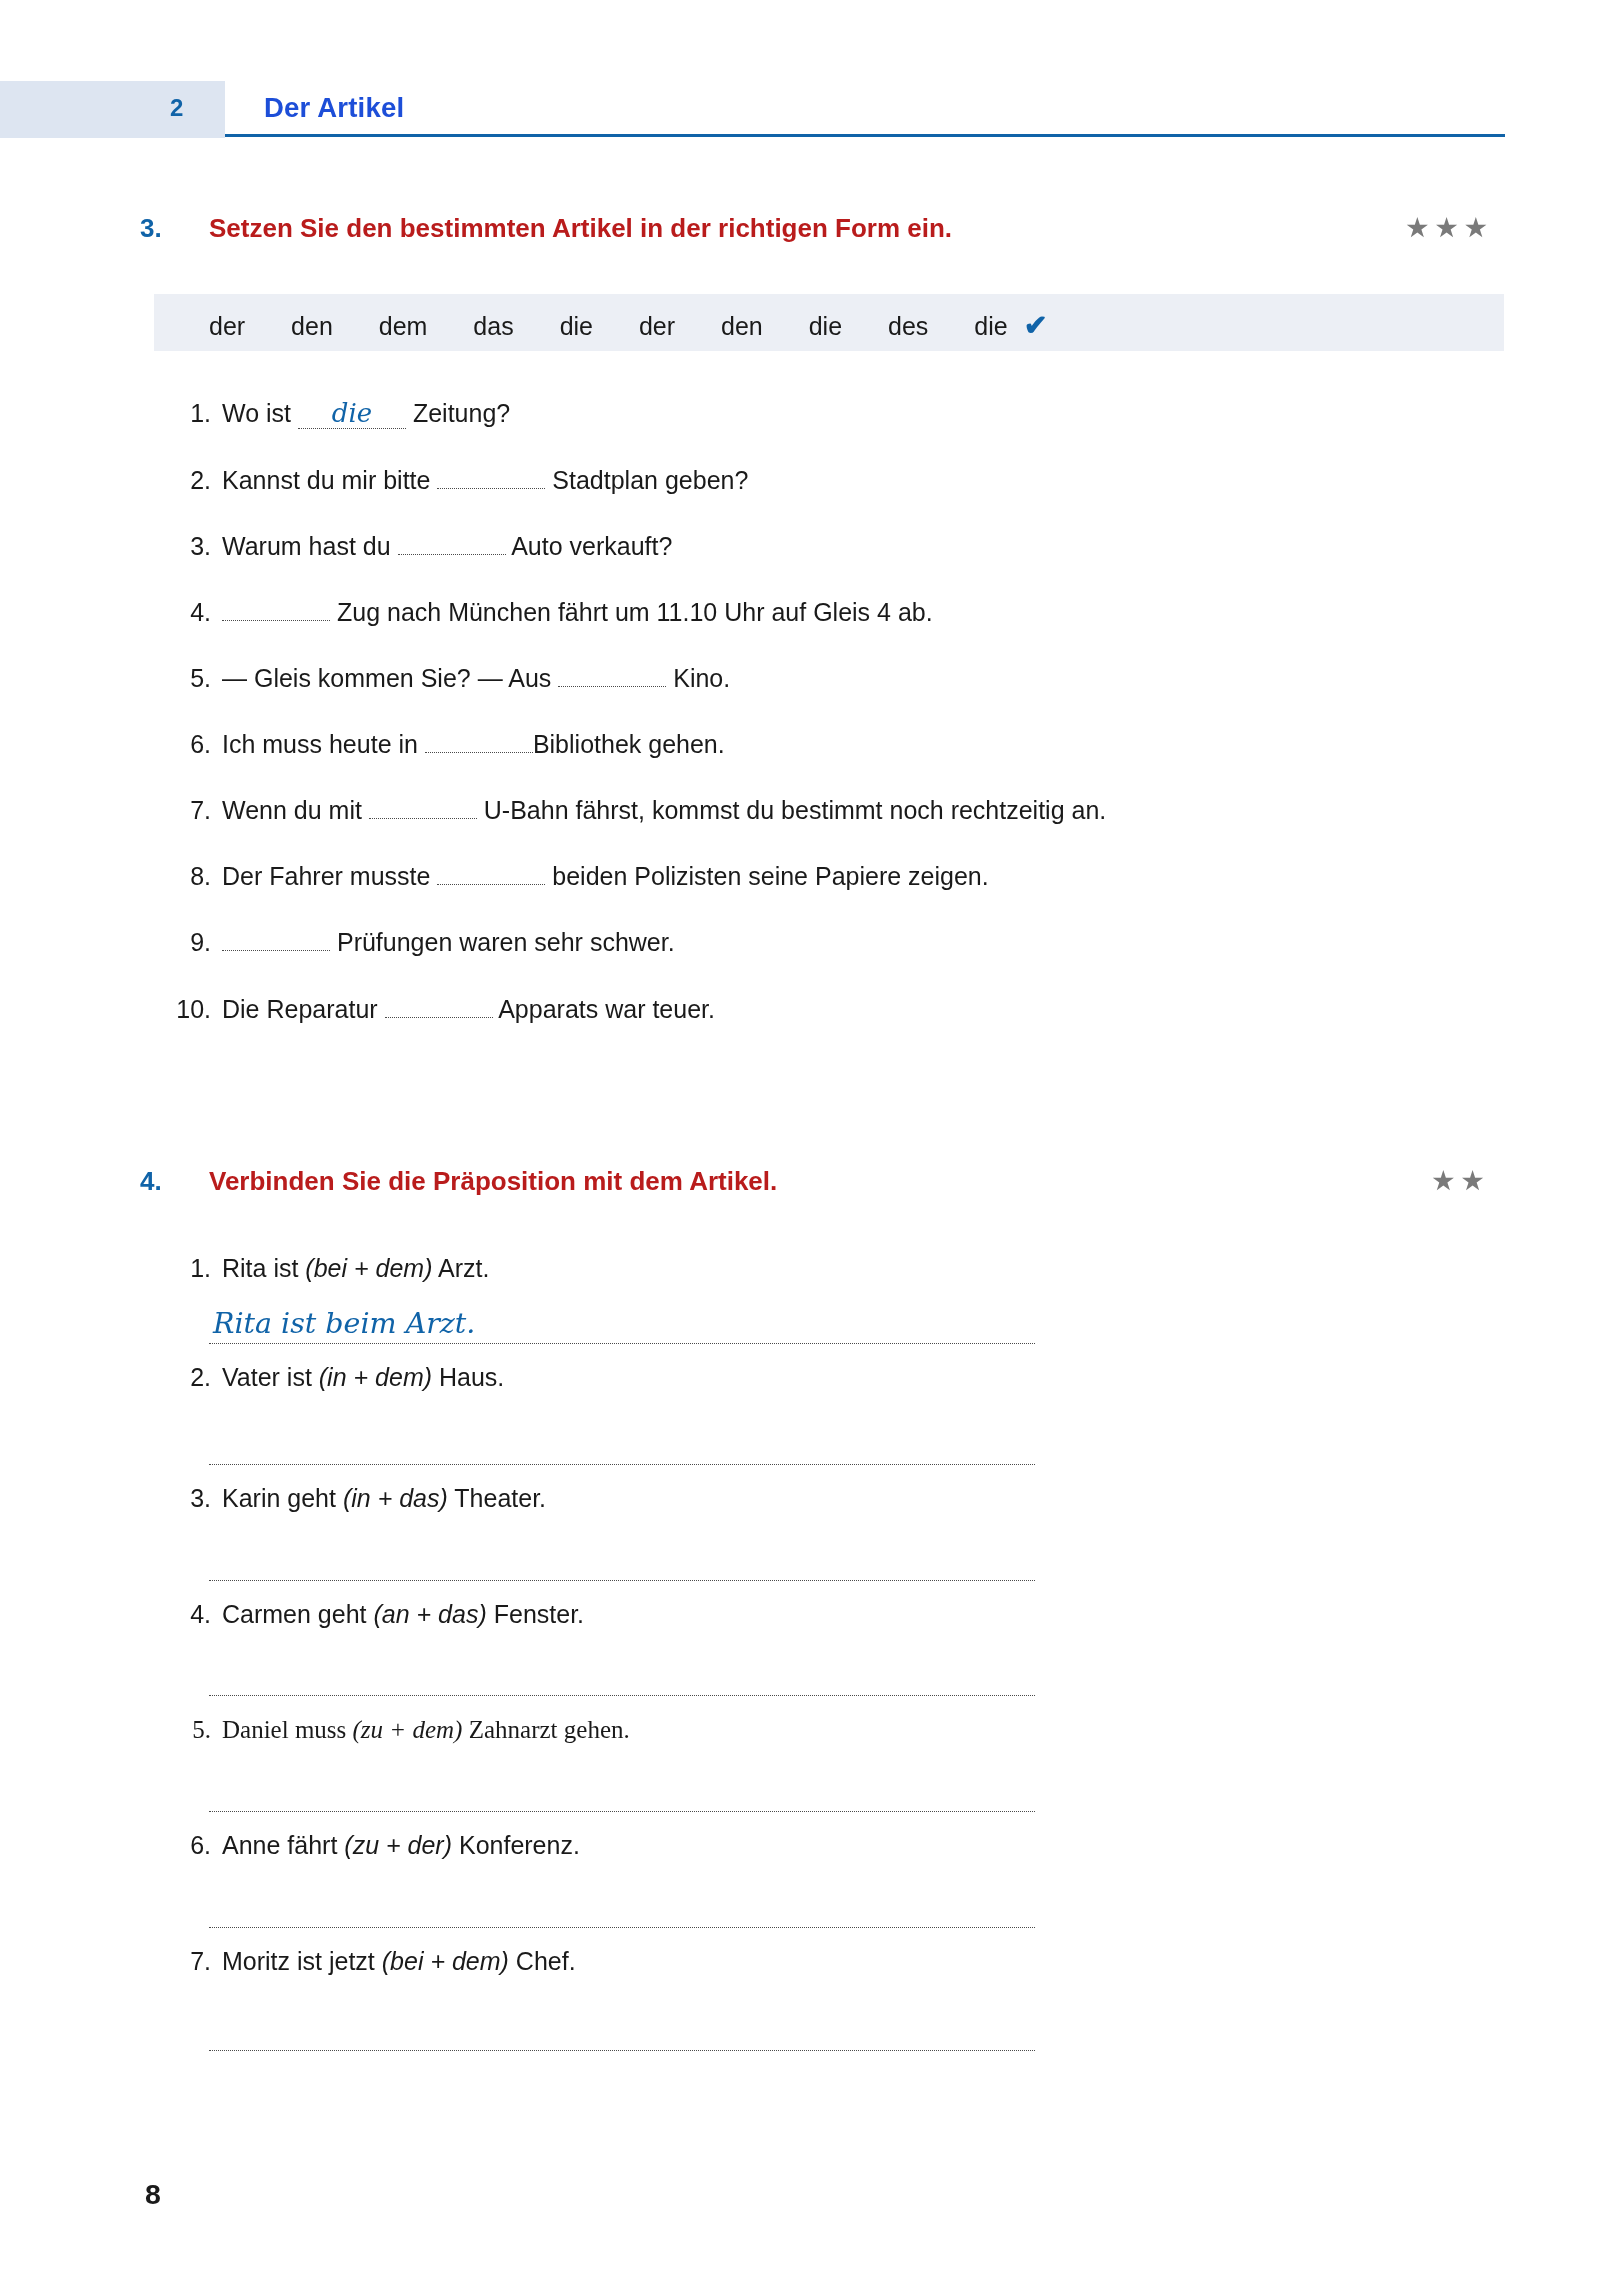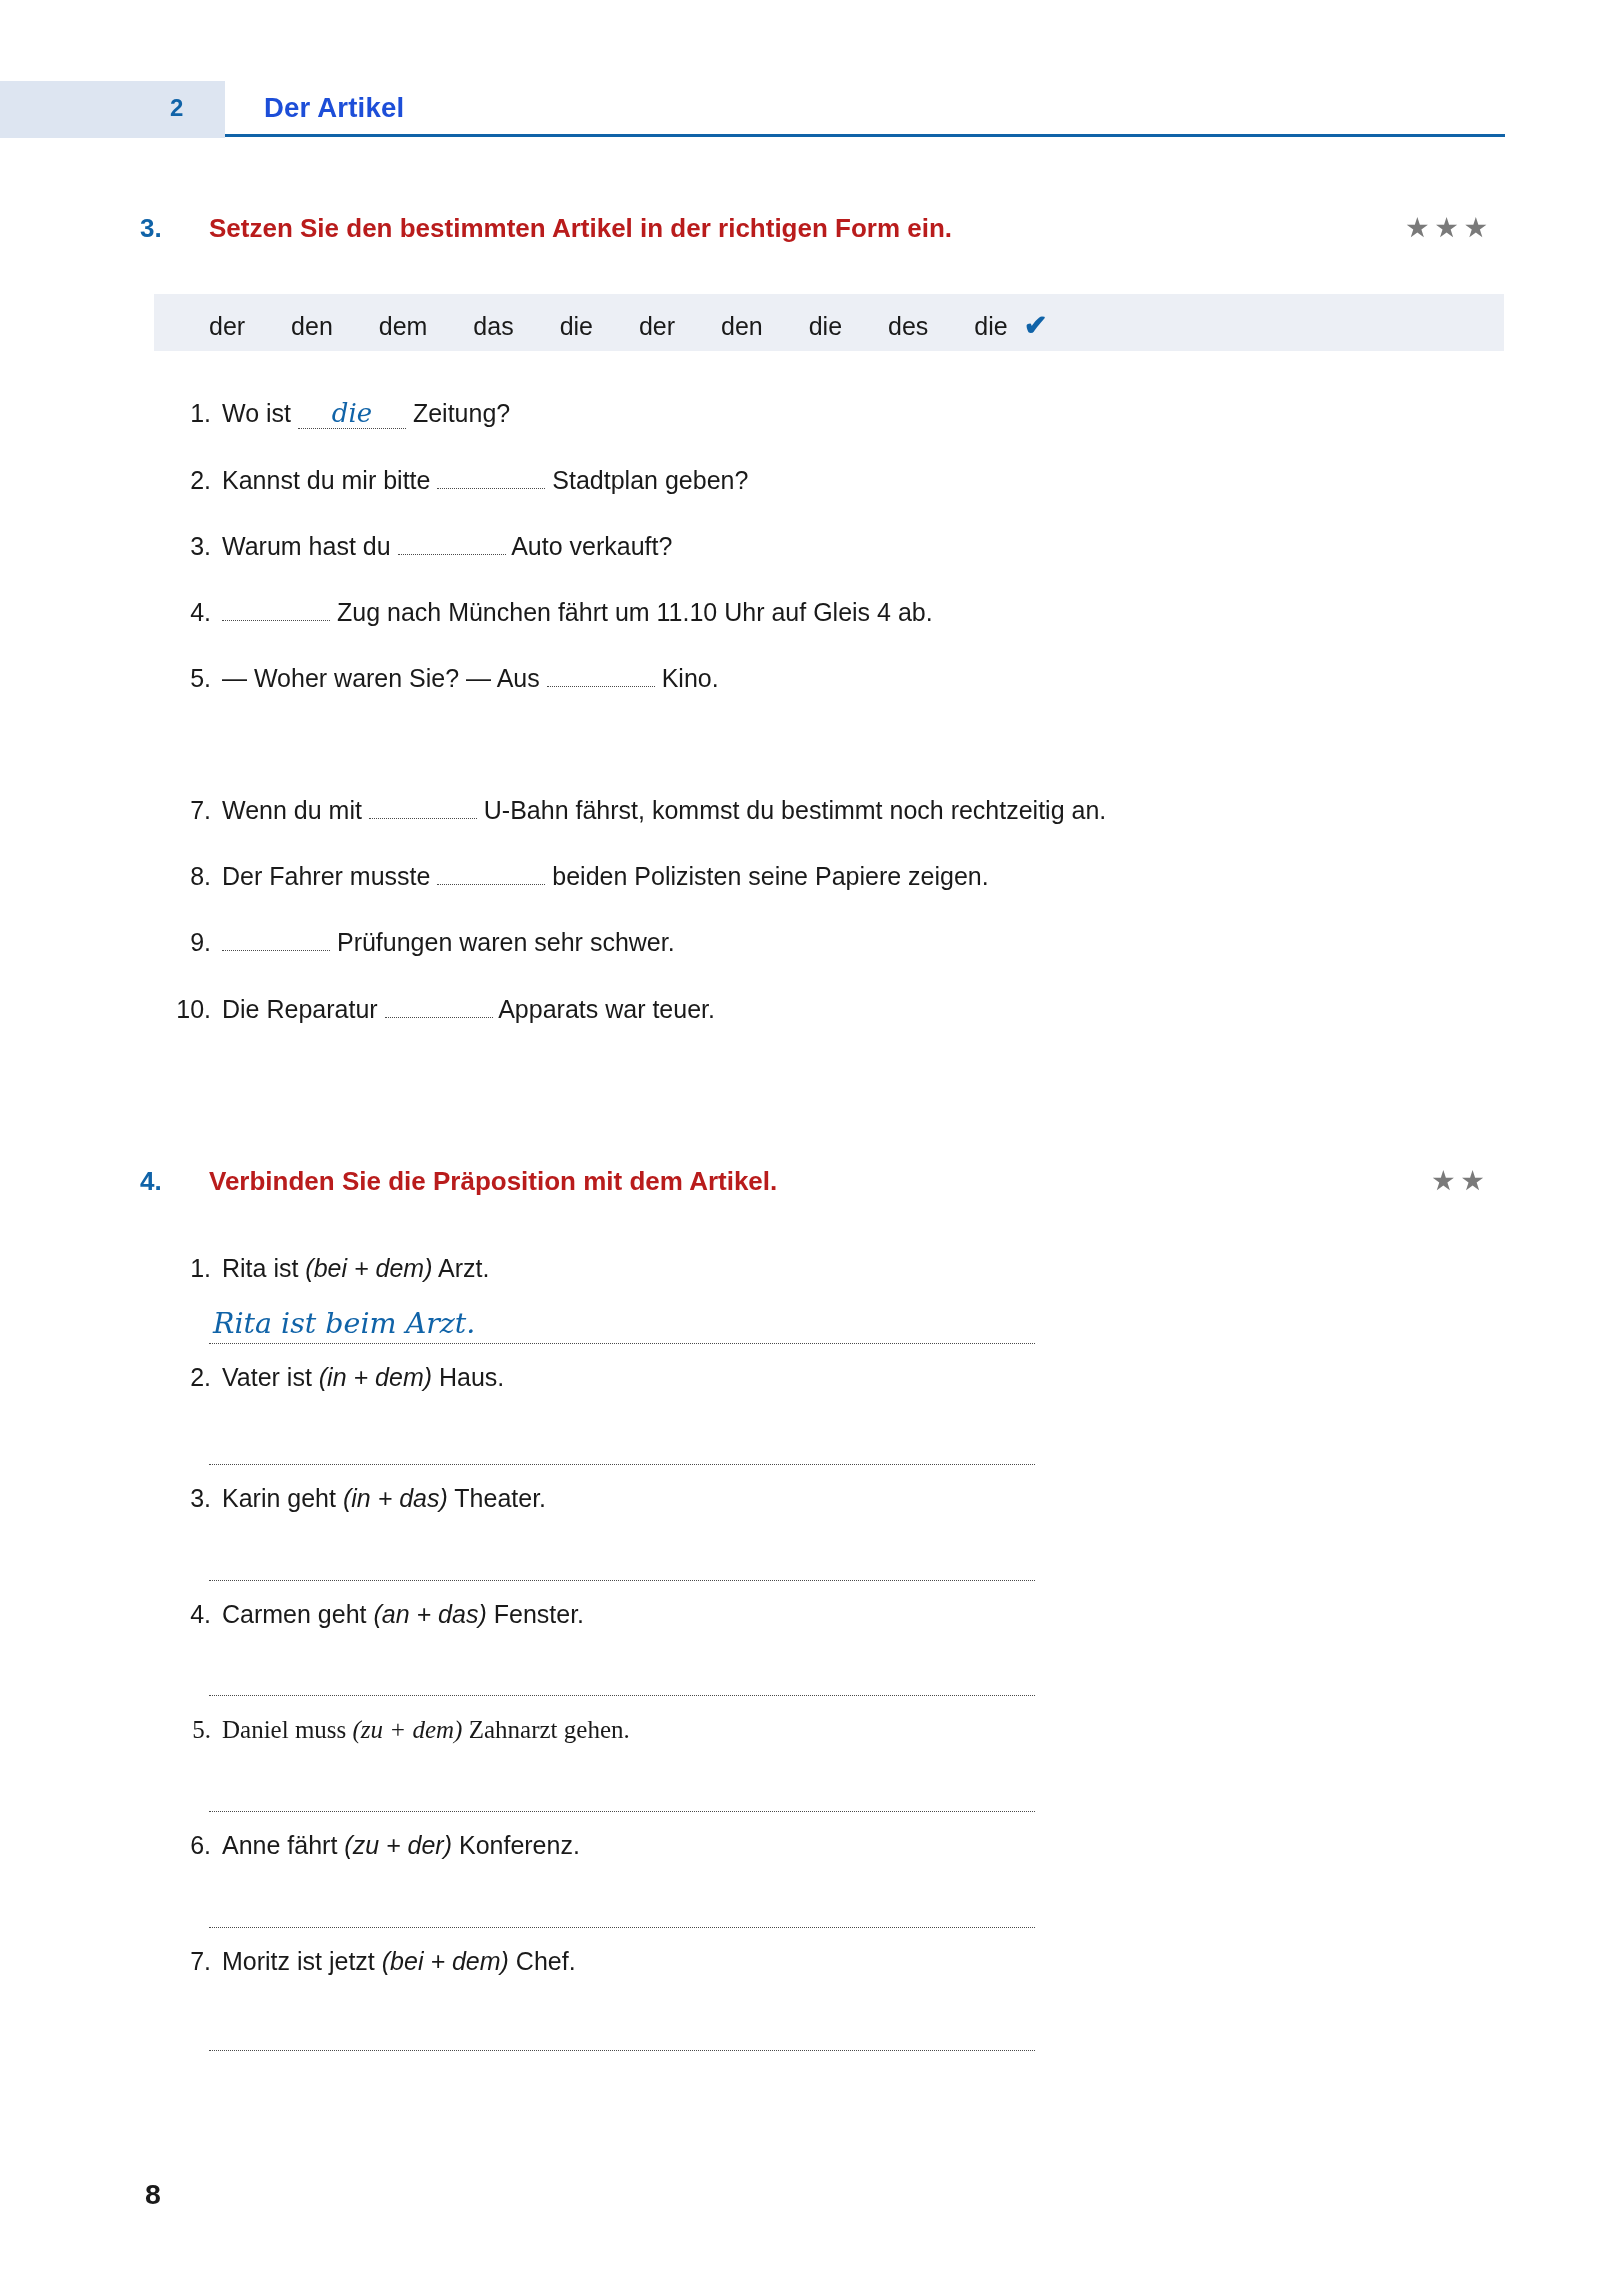--- a/index.html
+++ b/index.html
@@ -219,25 +219,29 @@
     <span class="blank blank-sm"></span>
     <span>Auto verkauft?</span>
   </div>
 
   <div class="item" style="left:154px; top:598px;">
     <span class="idx">4.</span><span class="blank blank-sm"></span>
     <span>Zug nach München fährt um 11.10 Uhr auf Gleis 4 ab.</span>
   </div>
 
   <div class="item" style="left:154px; top:664px;">
-    <span class="idx">5.</span><span>— Woher waren Sie? — Aus</span>
+    <span class="idx">5.</span><span>— Gleis kommen Sie? — Aus</span>
     <span class="blank blank-sm"></span>
     <span>Kino.</span>
   </div>
 
+  <div class="item" style="left:154px; top:730px;">
+    <span class="idx">6.</span><span>Ich muss heute in</span>
+    <span class="blank blank-sm"></span><span>Bibliothek gehen.</span>
+  </div>
 
   <div class="item" style="left:154px; top:796px;">
     <span class="idx">7.</span><span>Wenn du mit</span>
     <span class="blank blank-sm"></span>
     <span>U-Bahn fährst, kommst du bestimmt noch rechtzeitig an.</span>
   </div>
 
   <div class="item" style="left:154px; top:862px;">
     <span class="idx">8.</span><span>Der Fahrer musste</span>
     <span class="blank blank-sm"></span>

